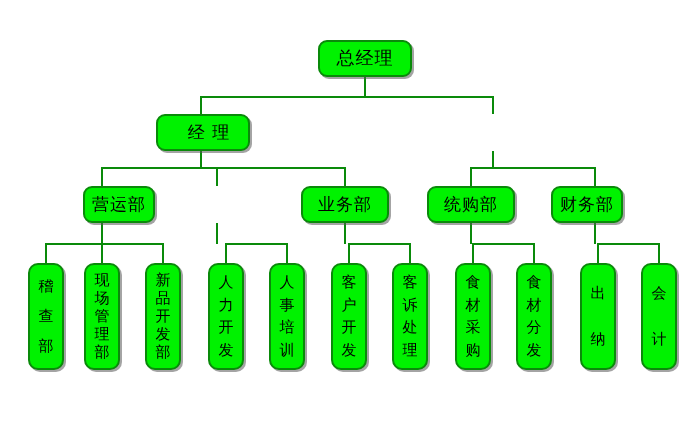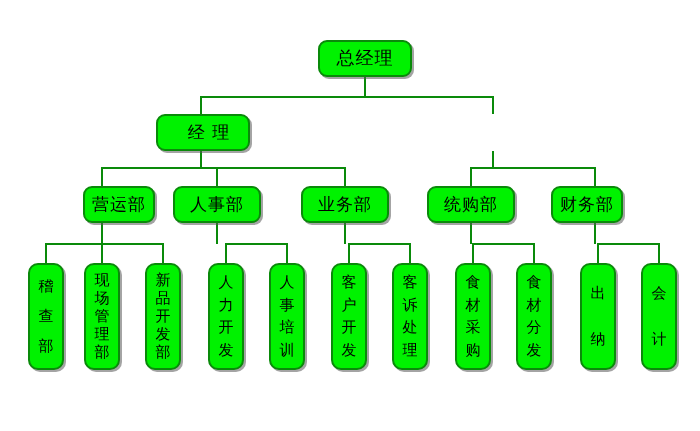--- a/index.html
+++ b/index.html
@@ -130,23 +130,20 @@
     <span class="label">总经理</span>
   </div>
 
   <div class="node horiz" style="left:156px; top:114px; width:94px; height:37px;padding-left:12px;">
     <span class="label">经 理</span>
   </div>
 
   <div class="node horiz" style="left:58px; top:186px; width:72px; height:37px;margin-left:25px;">
     <span class="label">营运部</span>
   </div>
-  <div class="node horiz" style="left:173px; top:186px; width:88px; height:37px;">
-    <span class="label">人事部</span>
-  </div>
   <div class="node horiz" style="left:427px; top:186px; width:88px; height:37px;">
     <span class="label">统购部</span>
   </div>
   <div class="node horiz" style="left:301px; top:186px; width:88px; height:37px;">
     <span class="label">业务部</span>
   </div>
   <div class="node horiz" style="left:551px; top:186px; width:72px; height:37px;">
     <span class="label">财务部</span>
   </div>
 

